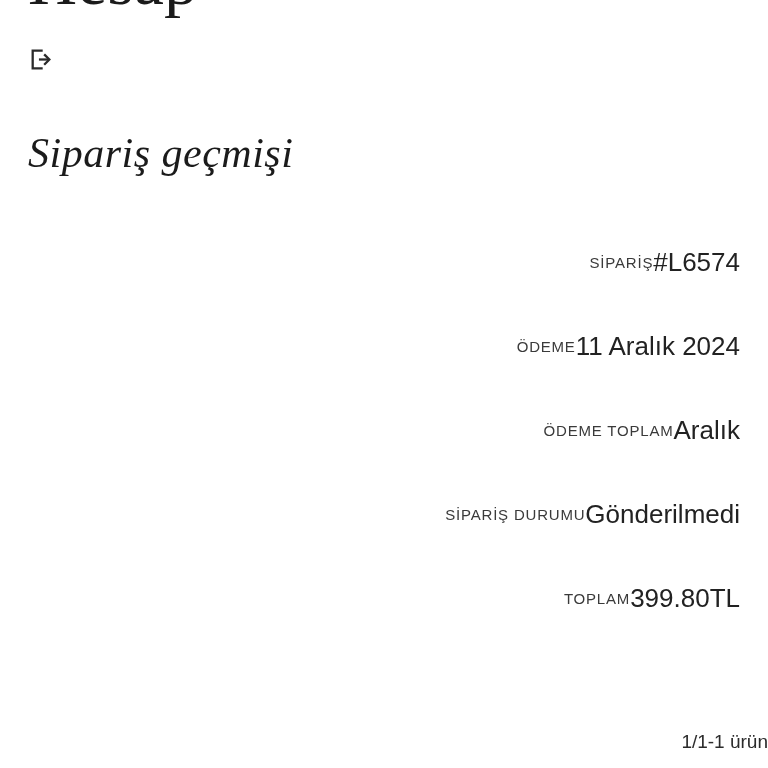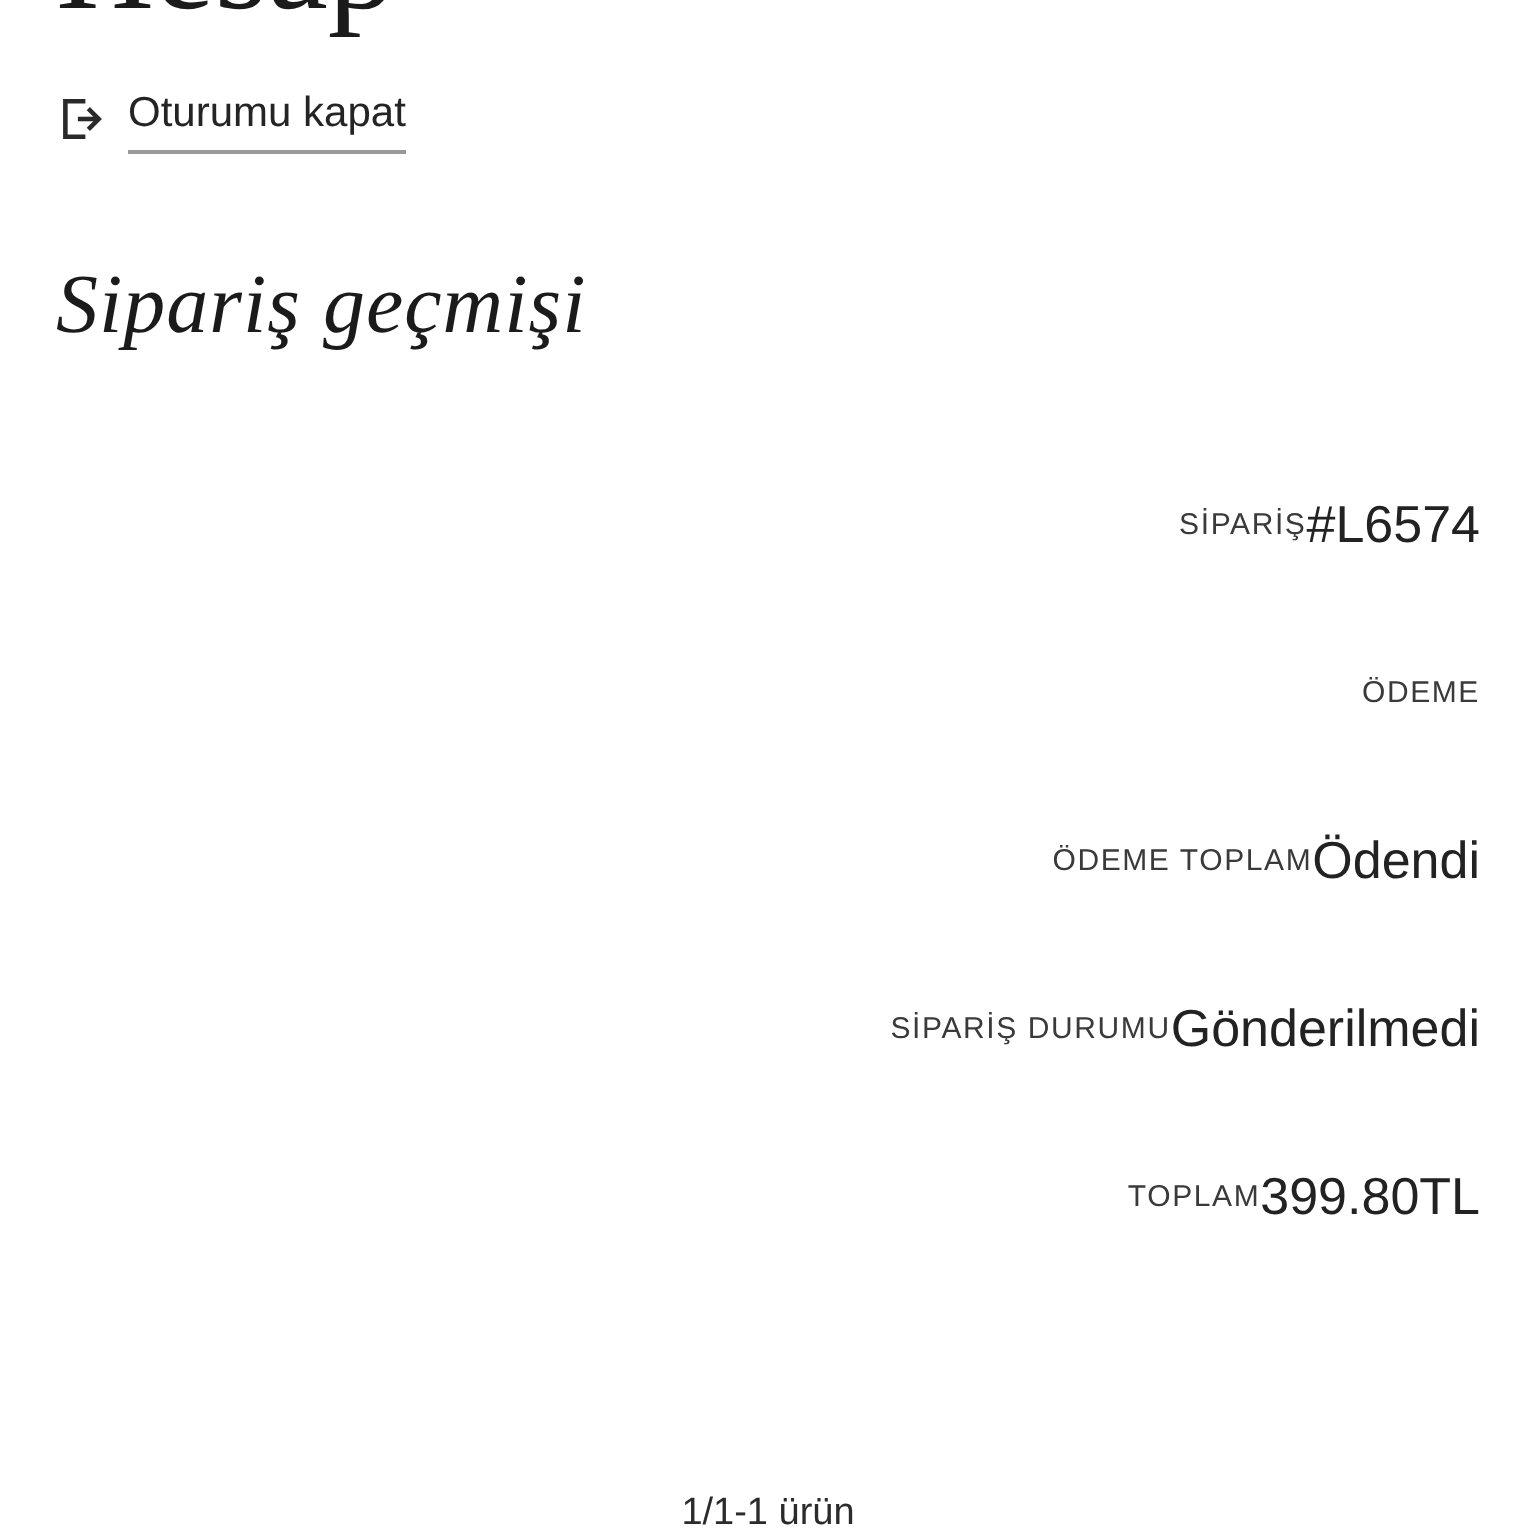--- a/index.html
+++ b/index.html
@@ -84,59 +84,59 @@
     color: #3a3a3a;
   }
   .order-value {
     font-size: 26px;
     color: #222222;
   }
 
   
   .pagination {
     position: absolute;
-    top: 746px;
+    top: 731px;
     left: 0;
     width: 100%;
-    text-align: center;
+    text-align: right;
     font-size: 19px;
     color: #2b2b2b;
   }
 </style>
 </head>
 <body>
 
 <div class="cutoff-wrap">
   <h1>Hesap</h1>
 </div>
 
 <a class="logout">
   <span class="icon">
     <svg width="25" height="25" viewBox="0 0 24 24" fill="none" stroke="#2a2a2a" stroke-width="2.2">
       <path d="M13 3.5 H4.5 V20.5 H13" stroke-linecap="square"></path>
       <path d="M10.5 12 H20" stroke-linecap="butt"></path>
       <path d="M16.3 7.8 L20.5 12 L16.3 16.2" stroke-linecap="square" stroke-linejoin="miter"></path>
     </svg>
   </span>
-  <span class="logout-text">Oturumu kapat</span>
 </a>
 
 <h2 class="page-title">Sipariş geçmişi</h2>
 
 <div class="order-table">
   <div class="order-row">
     <span class="order-label">SİPARİŞ</span>
     <span class="order-value">#L6574</span>
   </div>
   <div class="order-row">
     <span class="order-label">ÖDEME</span>
+    <span class="order-value">11 Aralık 2024</span>
   </div>
   <div class="order-row">
     <span class="order-label">ÖDEME TOPLAM</span>
-    <span class="order-value">Ödendi</span>
+    <span class="order-value">Aralık</span>
   </div>
   <div class="order-row">
     <span class="order-label">SİPARİŞ DURUMU</span>
     <span class="order-value">Gönderilmedi</span>
   </div>
   <div class="order-row">
     <span class="order-label">TOPLAM</span>
     <span class="order-value">399.80TL</span>
   </div>
 </div>

